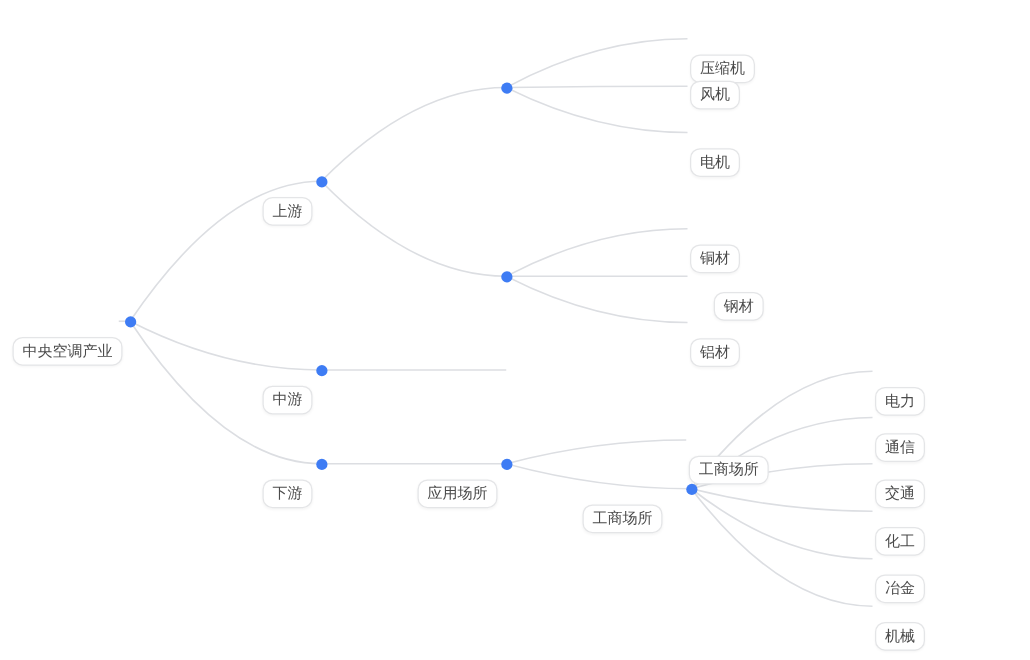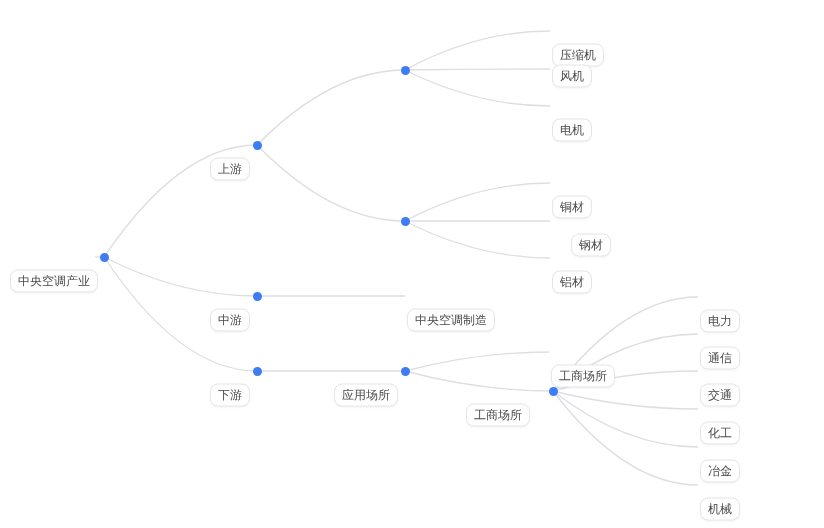--- a/index.html
+++ b/index.html
@@ -77,21 +77,20 @@
   <div class="node" style="left:10px;top:257px">中央空调产业</div>
   <div class="node" style="left:210px;top:145px">上游</div>
   <div class="node" style="left:210px;top:296px">中游</div>
   <div class="node" style="left:210px;top:371px">下游</div>
   <div class="node" style="left:552px;top:31px">压缩机</div>
   <div class="node" style="left:552px;top:52px">风机</div>
   <div class="node" style="left:552px;top:106px">电机</div>
   <div class="node" style="left:552px;top:183px">铜材</div>
   <div class="node" style="left:571px;top:221px">钢材</div>
   <div class="node" style="left:552px;top:258px">铝材</div>
-  <div class="node" style="left:407px;top:296px">中央空调制造</div>
   <div class="node" style="left:334px;top:371px">应用场所</div>
   <div class="node" style="left:551px;top:352px">工商场所</div>
   <div class="node" style="left:466px;top:391px">工商场所</div>
   <div class="node" style="left:700px;top:297px">电力</div>
   <div class="node" style="left:700px;top:334px">通信</div>
   <div class="node" style="left:700px;top:371px">交通</div>
   <div class="node" style="left:700px;top:409px">化工</div>
   <div class="node" style="left:700px;top:447px">冶金</div>
   <div class="node" style="left:700px;top:485px">机械</div>
 

